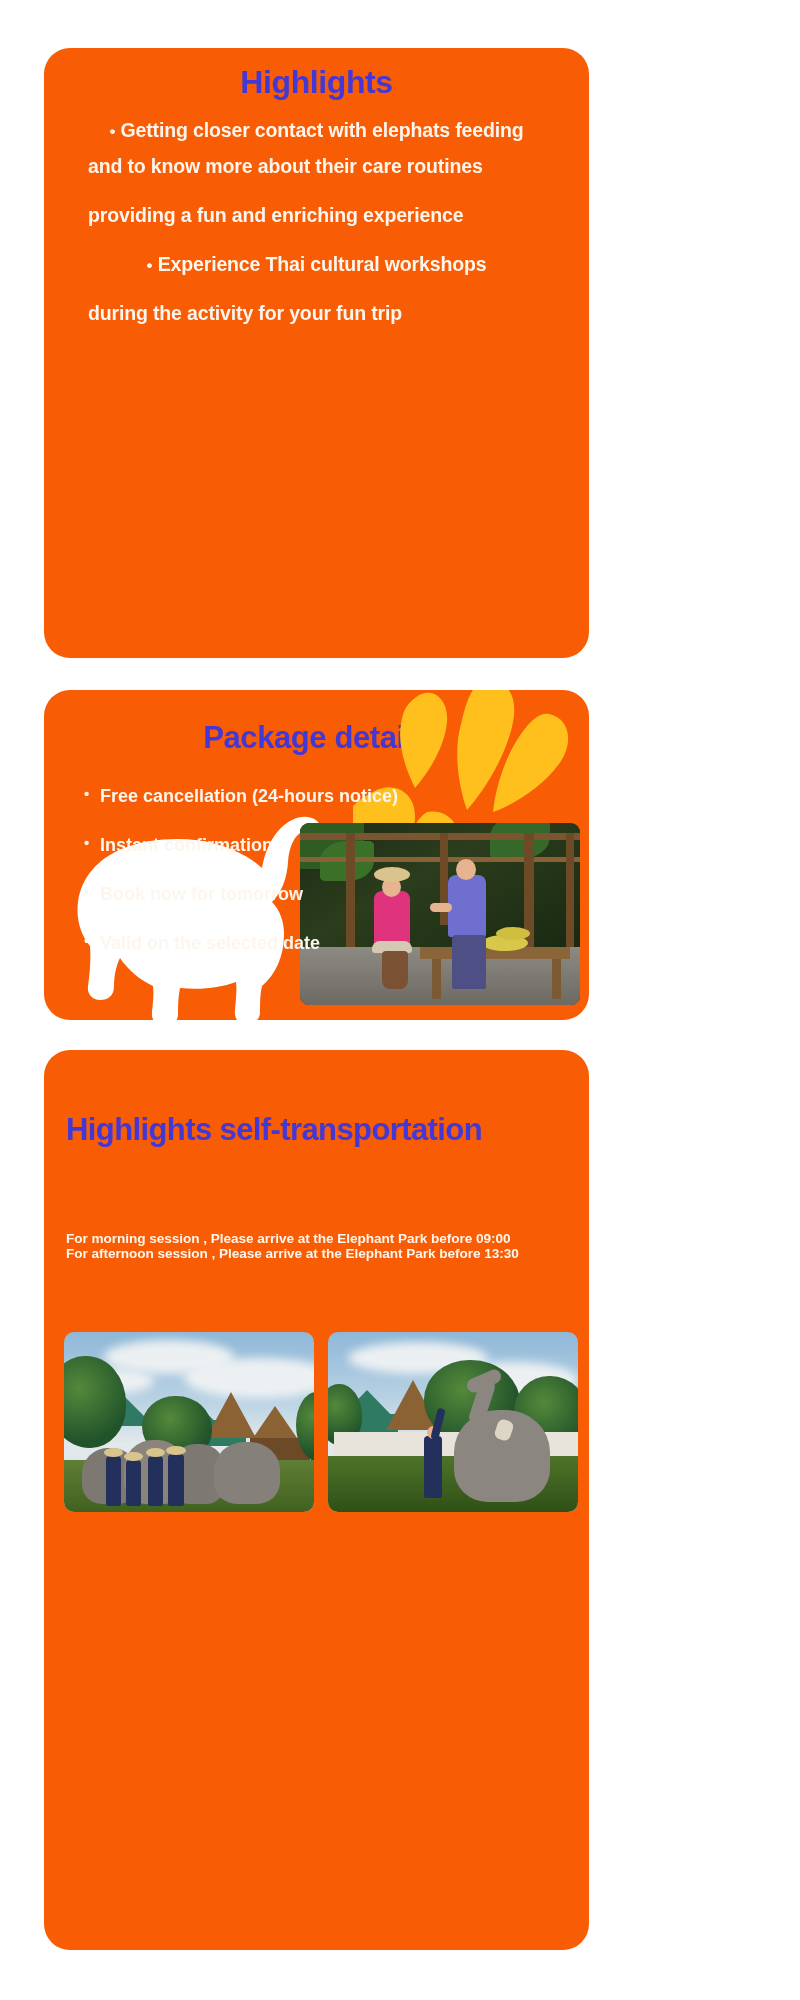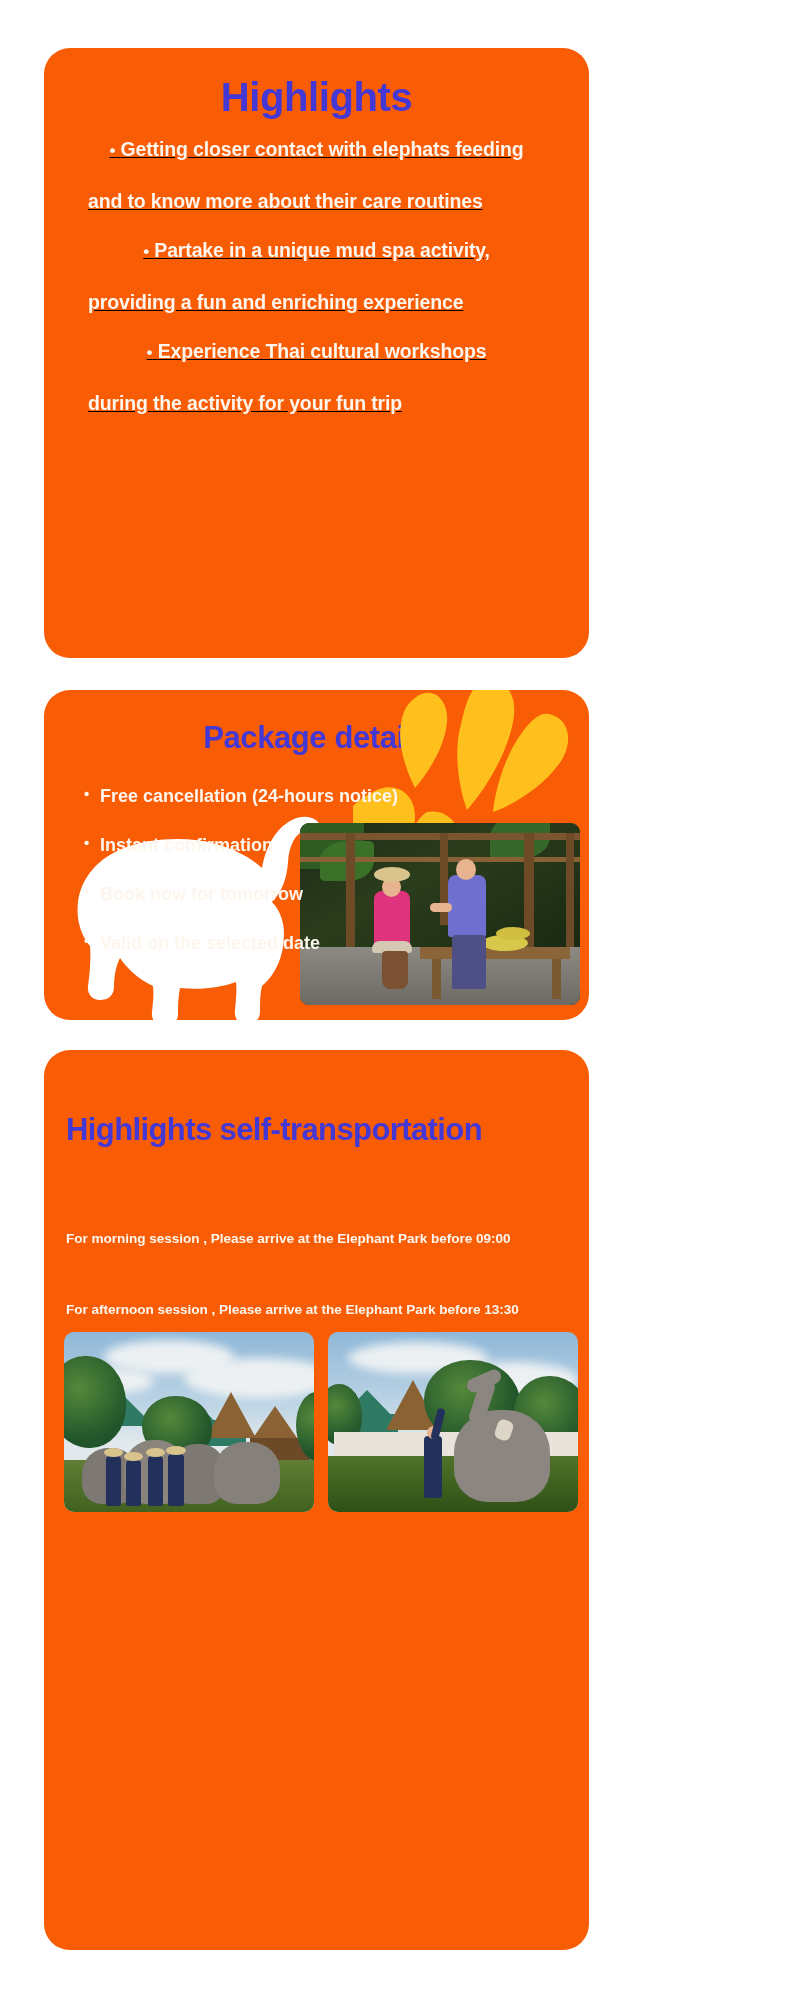--- a/index.html
+++ b/index.html
@@ -21,28 +21,28 @@
 
   
   #card-highlights { left:44px; top:48px; width:545px; height:610px; }
 
   .card-title {
     color:#4338D6;
     font-weight:bold;
     text-align:center;
     letter-spacing:-0.4px;
   }
-  #title-highlights { font-size:40px; margin-top:27px; }
+  #title-highlights { font-size:32px; margin-top:16px; }
 
   .bullets-centered { margin-top:18px; padding:0 20px; }
   .bl { color:#FDF6EE; font-weight:bold; font-size:19.5px; letter-spacing:-0.15px; }
-  .bl-group { margin-bottom:26px;text-decoration:underline; }
+  .bl-group { margin-bottom:26px; }
   .bl-first { text-align:center; }
   .bl-first .dot { font-size:17px; vertical-align:middle; }
-  .bl-second { text-align:left; padding-left:24px; margin-top:29px; }
+  .bl-second { text-align:left; padding-left:24px; margin-top:13px; }
 
   
   #card-package { left:44px; top:690px; width:545px; height:330px; }
   #title-package { font-size:31px; margin-top:30px; }
 
   .pkg-list { margin-top:30px; padding-left:40px; position:relative; z-index:4; }
   .pkg-item { color:#FDF6EE; font-weight:bold; font-size:18px; margin-bottom:28px;
               display:flex; align-items:flex-start; }
   .pkg-item .pdot { width:16px; flex:0 0 16px; font-size:15px; line-height:1.1; }
 
@@ -58,21 +58,21 @@
   }
 
   
   #card-transport { left:44px; top:1050px; width:545px; height:900px; }
   #title-transport {
     font-size:31px; margin-top:62px; text-align:left; padding-left:22px;
     letter-spacing:-0.6px;
   }
   .note { color:#FDF6EE; font-weight:bold; font-size:13.6px; padding-left:22px; letter-spacing:-0.05px;}
   #note-morning { margin-top:83px; }
-  #note-afternoon { margin-top:56px; }
+  #note-afternoon { }
 
   .photo-row { position:absolute; left:20px; top:282px; display:flex; gap:14px; }
   .photo-lg { width:250px; height:180px; border-radius:10px; overflow:hidden; position:relative; }
 
   
   .sky { position:absolute; inset:0; background:linear-gradient(#8fb8d8 0%, #b9d2e4 38%, #e3e9ec 62%, #d6dfe2 100%); }
   .cloud { position:absolute; background:#f2f4f4; border-radius:50%; filter:blur(5px); opacity:.92; }
   .roof { position:absolute; background:#2f7a63; }
   .roof2 { position:absolute; background:#8a6233; }
   .tree { position:absolute; background:radial-gradient(circle at 40% 35%, #54893b, #21542a 70%); border-radius:48% 52% 46% 54%; }
@@ -106,24 +106,20 @@
 
       <div class="bl-group">
         <div class="bl bl-first">
           <span class="dot">•</span>
           <span>Getting closer contact with elephats feeding</span>
         </div>
         <div class="bl bl-second">and to know more about their care routines</div>
       </div>
 
       <div class="bl-group">
-        <div class="bl bl-first">
-          <span class="dot">•</span>
-          <span>Partake in a unique mud spa activity,</span>
-        </div>
         <div class="bl bl-second">providing a fun and enriching experience</div>
       </div>
 
       <div class="bl-group">
         <div class="bl bl-first">
           <span class="dot">•</span>
           <span>Experience Thai cultural workshops</span>
         </div>
       </div>
 

